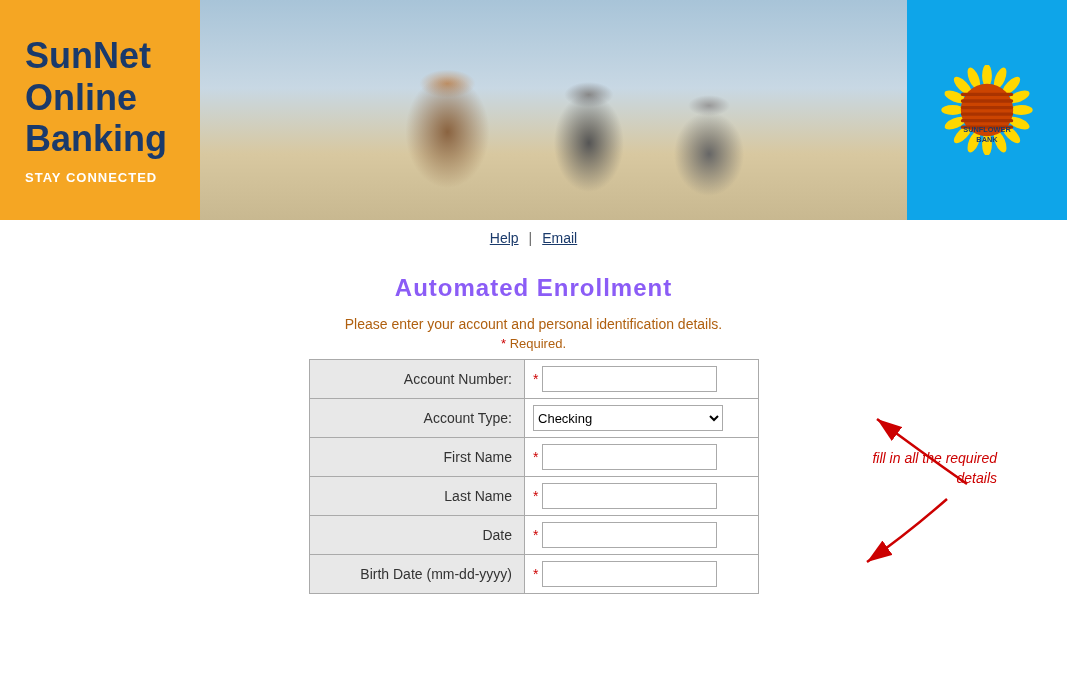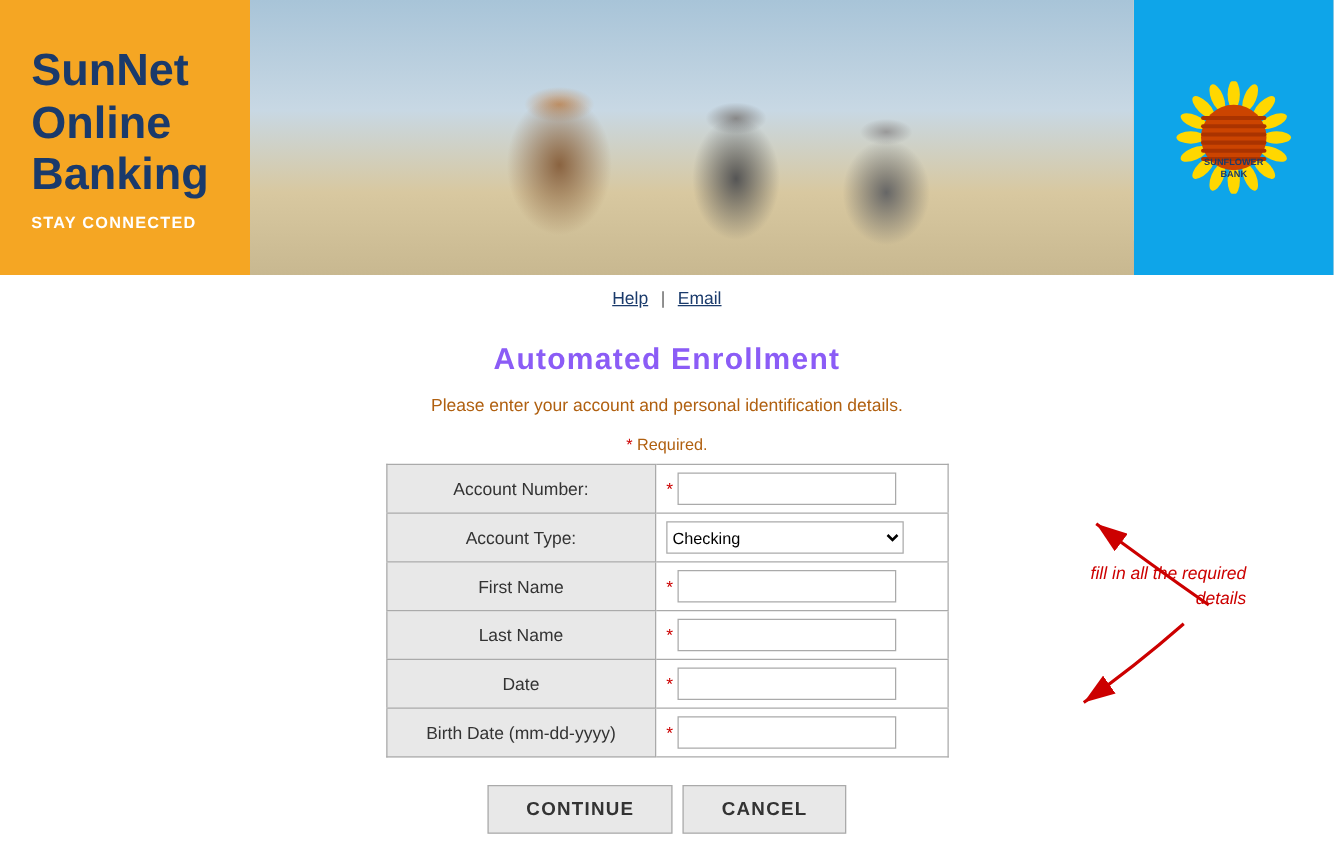--- a/index.html
+++ b/index.html
@@ -126,21 +126,21 @@
       font-size: 24px;
       font-weight: bold;
       color: #8b5cf6;
       margin-bottom: 14px;
       letter-spacing: 1px;
     }
 
     .subtitle-text {
       font-size: 14px;
       color: #b06010;
-      margin-bottom: 16px;
+      margin-bottom: 4px;
     }
 
     .required-text {
       font-size: 13px;
       color: #b06010;
       margin-bottom: 8px;
     }
 
     .required-star {
       color: #c00;
@@ -161,21 +161,21 @@
       border-bottom: none;
     }
 
     .form-table td {
       padding: 8px 12px;
       font-size: 14px;
     }
 
     .form-table td.label-cell {
       background: #e8e8e8;
-      text-align: center;
+      text-align: right;
       width: 48%;
       color: #333;
       font-weight: normal;
       border-right: 1px solid #aaa;
     }
 
     .form-table td.input-cell {
       background: #fff;
       padding: 6px 8px;
     }
@@ -425,17 +425,13 @@
     <svg width="120" height="80" viewBox="0 0 120 80" style="position:absolute; top:85px; left:-10px;">
       <defs>
         <marker id="arrowhead-down" markerWidth="10" markerHeight="7" refX="10" refY="3.5" orient="auto">
           <polygon points="0 0, 10 3.5, 0 7" fill="#cc0000"></polygon>
         </marker>
       </defs>
       <path d="M100 5 Q60 40 20 68" stroke="#cc0000" stroke-width="2.5" fill="none" marker-end="url(#arrowhead-down)"></path>
     </svg>
   </div>
 
-  <div class="button-row">
-    <button class="btn">CONTINUE</button>
-    <button class="btn">CANCEL</button>
-  </div>
 </div>
 
 </body></html>

